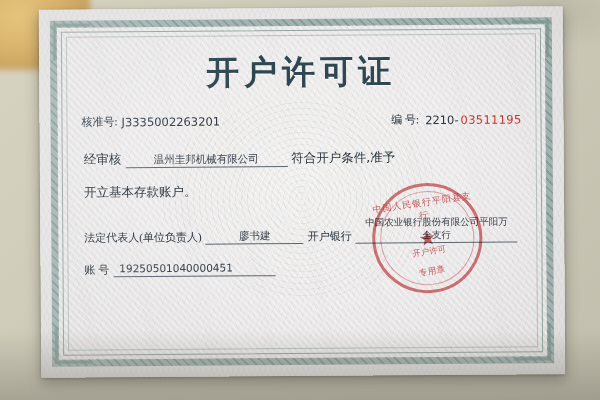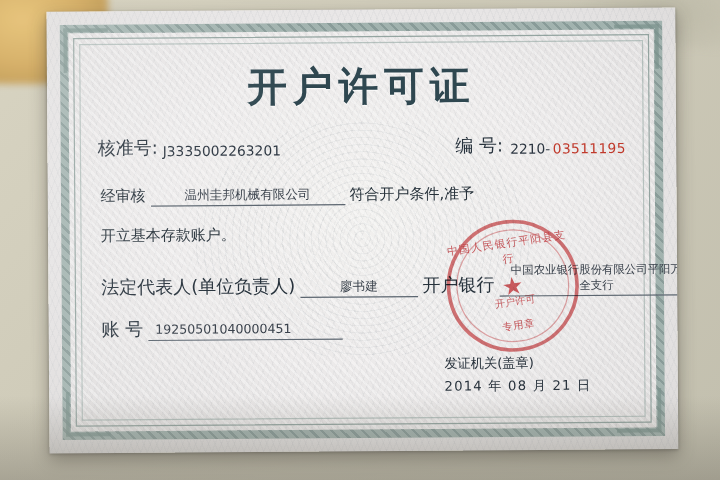--- a/index.html
+++ b/index.html
@@ -144,21 +144,21 @@
     align-items: flex-end;
     font-size: 11px;
     color: #2b3540;
     font-family: "DejaVu Sans", sans-serif;
   }
   .row-approval {
     margin-top: 18px;
     justify-content: space-between;
     padding: 0 4px;
   }
-  .label { white-space: nowrap; font-size: 15px; color: #27323c; }
+  .label { white-space: nowrap; font-size: 11px; color: #27323c; font-family: Liberation Serif, serif; }
   .value-red {
     color: #c0392b;
     font-size: 11.5px;
     letter-spacing: .3px;
   }
   .num-black { color: #2b3540; font-size: 11.5px; }
 
   .body-block { margin-top: 22px; padding: 0 6px; }
   .line {
     display: flex;
@@ -317,24 +317,20 @@
           <span class="label">开户银行</span>
           <span class="underline mid" style="max-width:150px; line-height:13px; font-size:9.5px;">中国农业银行股份有限公司平阳万全支行</span>
         </div>
       </div>
 
       <div class="account-row">
         <span class="label">账 号</span>
         <span class="underline long" style="text-align:left;">19250501040000451</span>
       </div>
 
-      <div class="issuer">
-        <div>发证机关(盖章)</div>
-        <div class="date">2014 年 08 月 21 日</div>
-      </div>
 
       <div class="seal">
         <div class="seal-inner"></div>
         <div class="arc-top">中国人民银行平阳县支行</div>
         <div class="star">★</div>
         <div class="mid-text">开户许可</div>
         <div class="arc-bottom">专用章</div>
       </div>
 
     </div>

